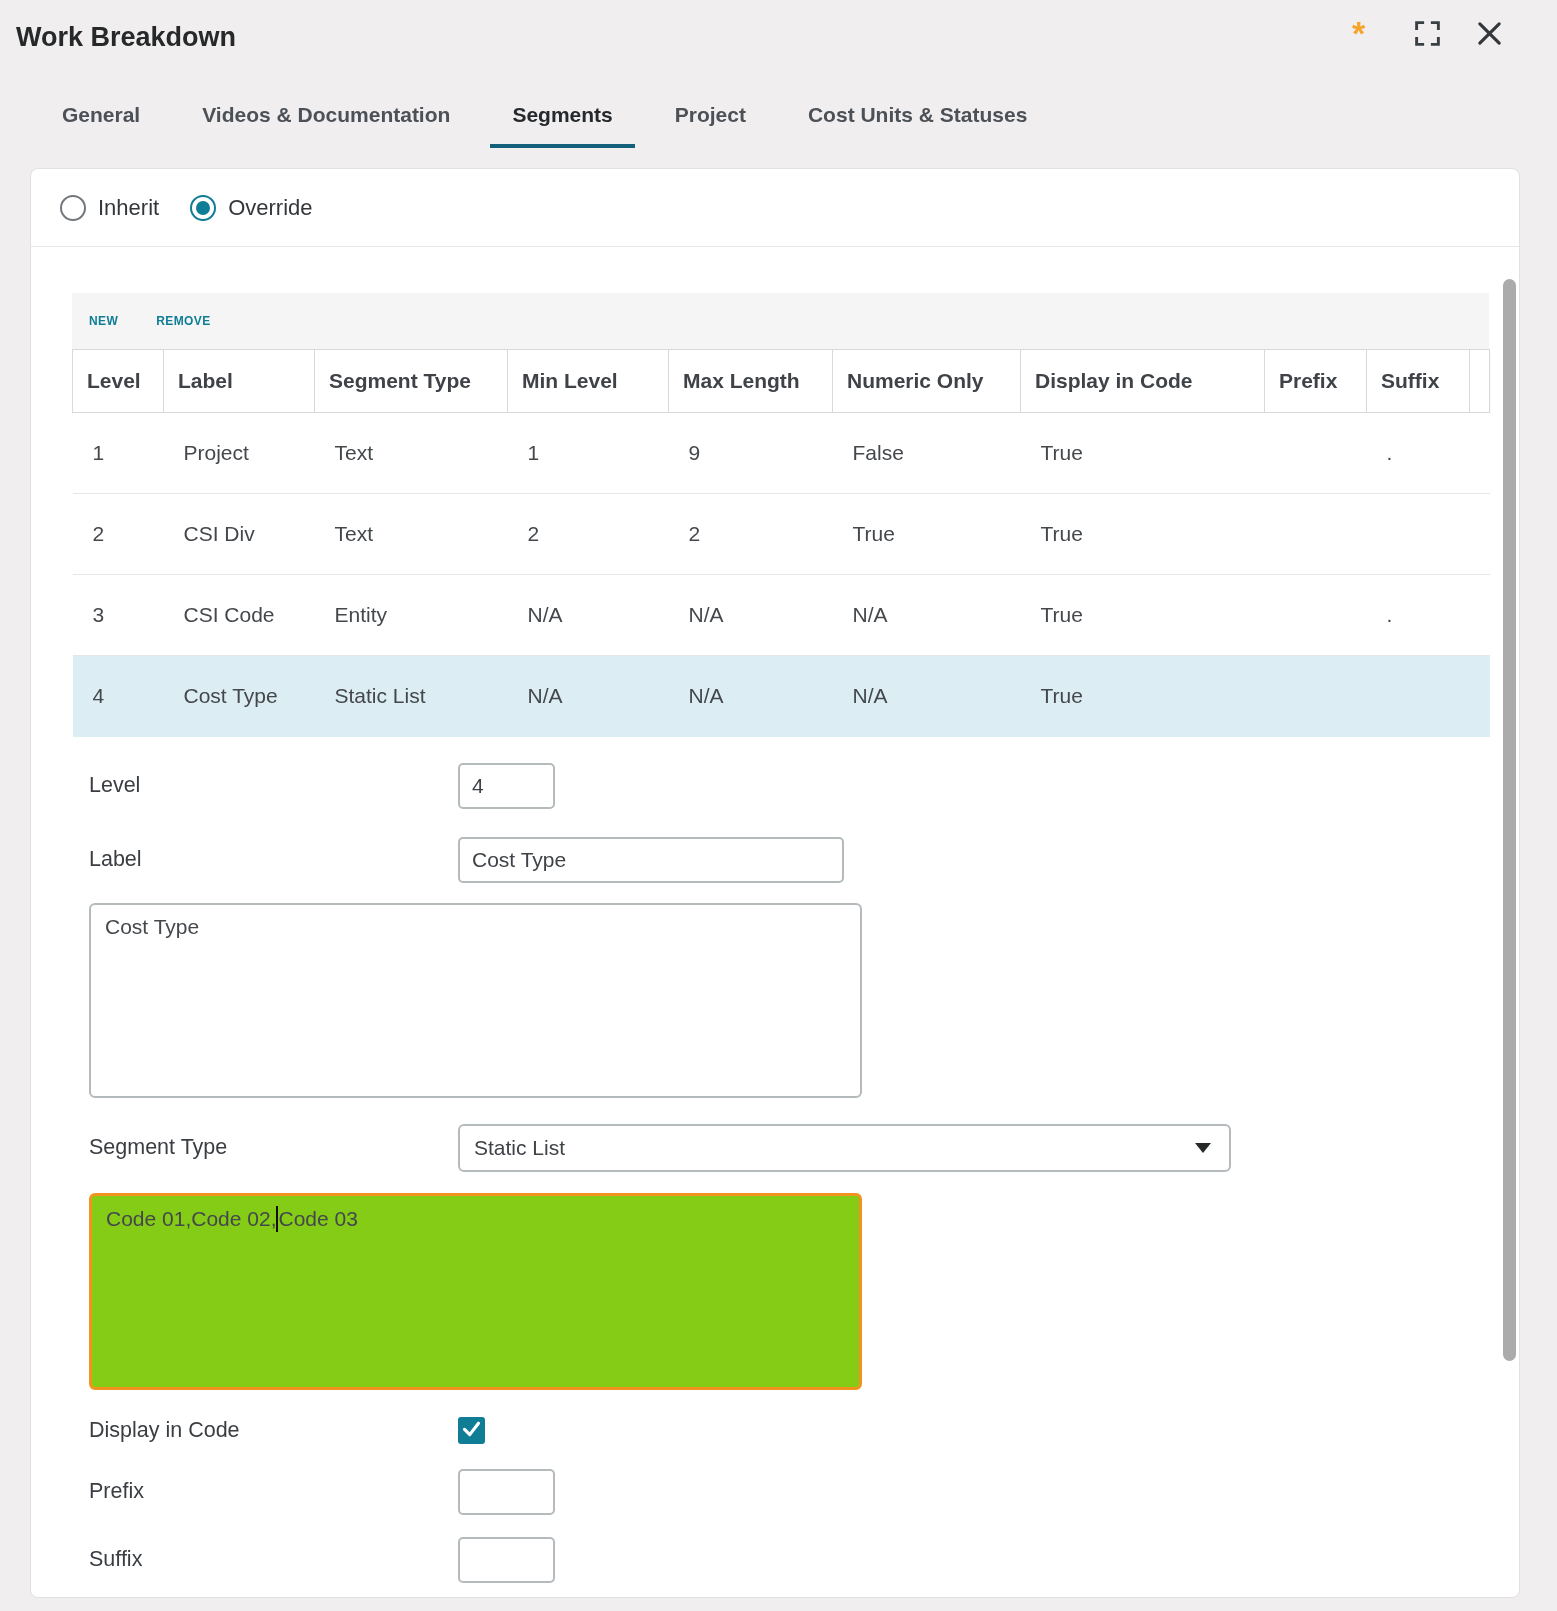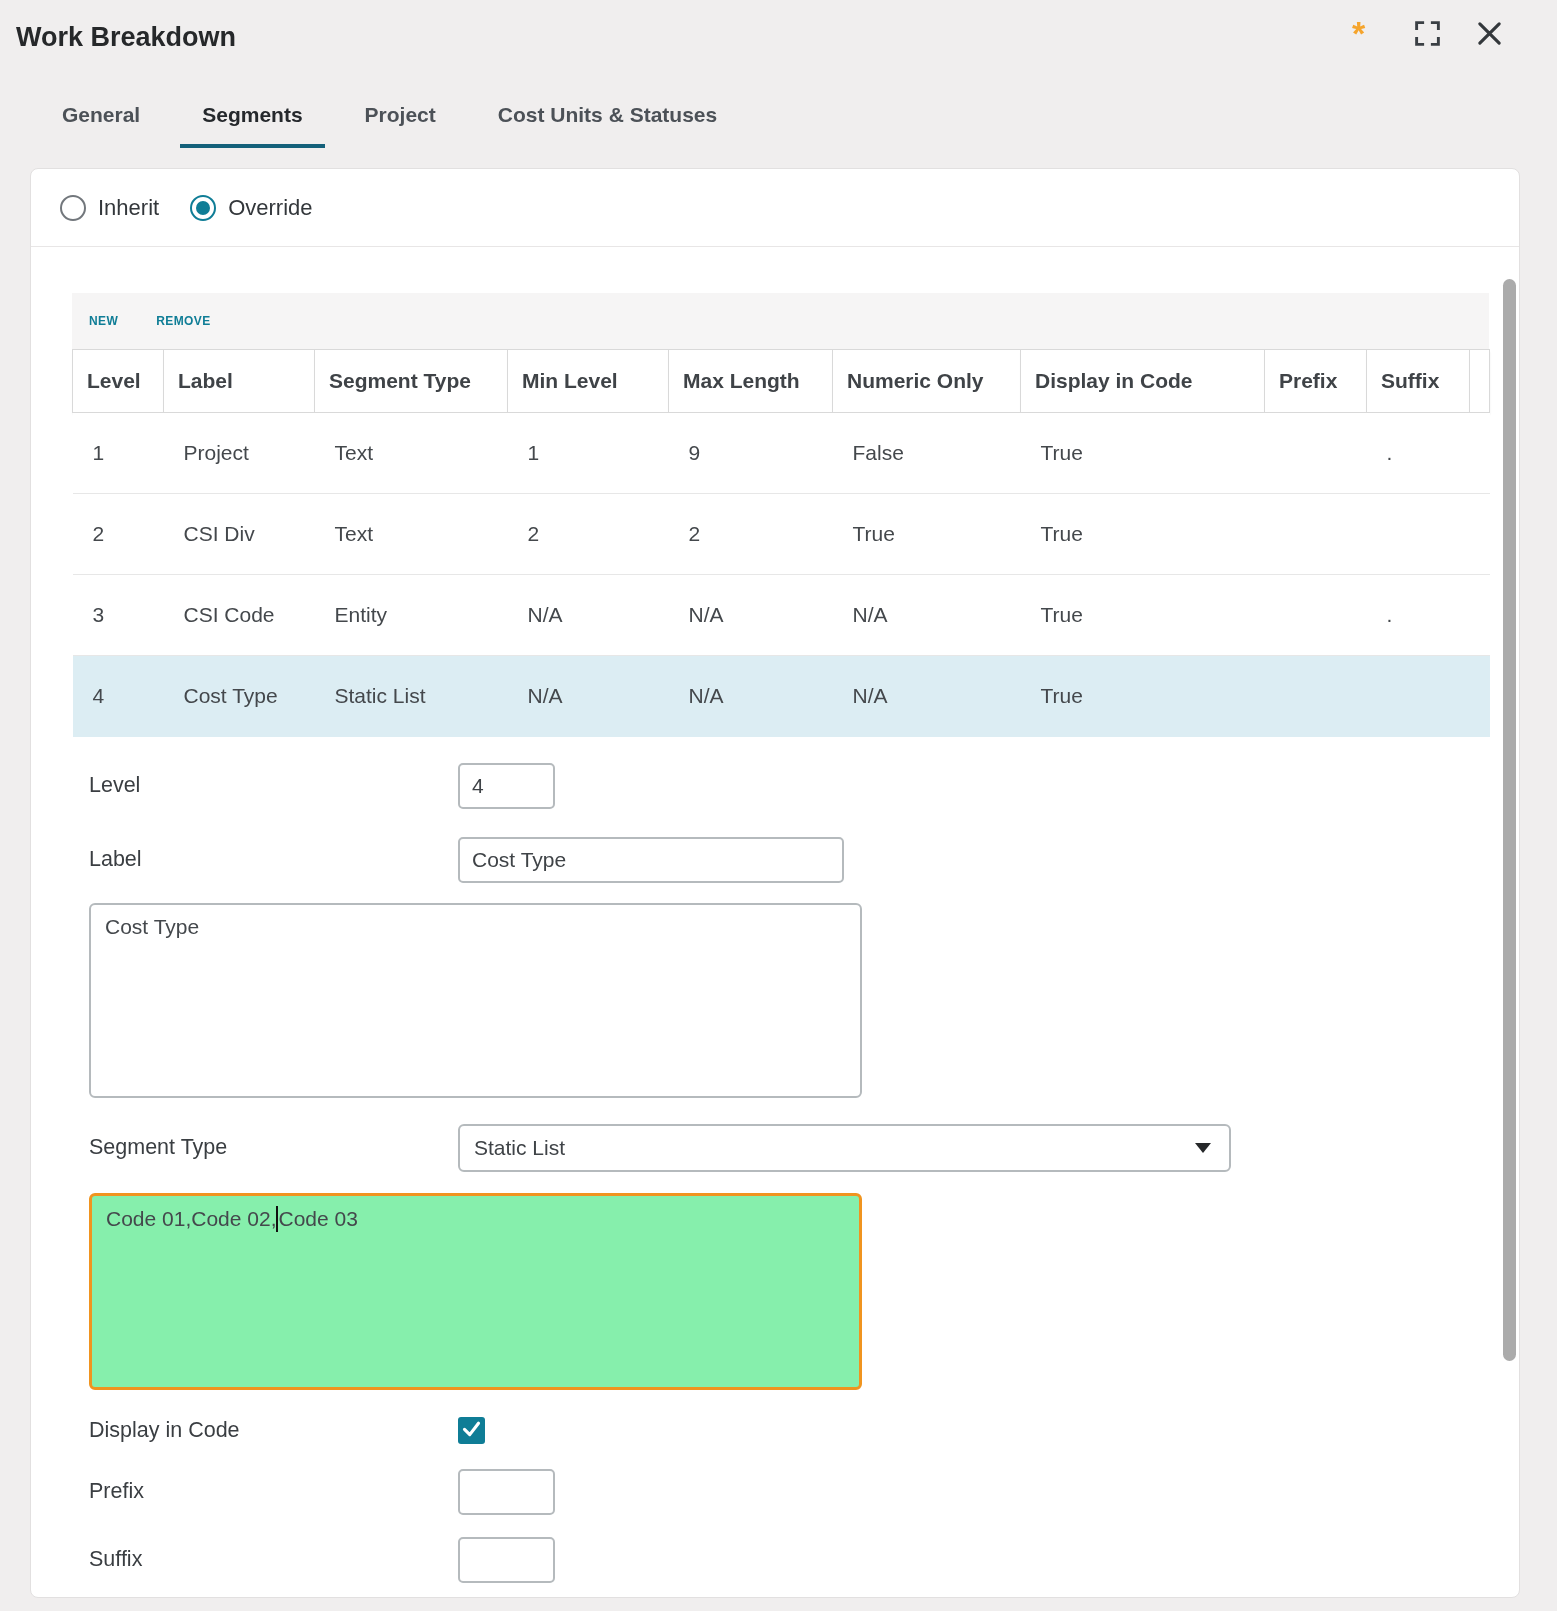--- a/index.html
+++ b/index.html
@@ -99,21 +99,21 @@
     width:773px; height:48px; border:2px solid #b5babd; border-radius:6px;
     background:#fff; display:flex; align-items:center; justify-content:space-between;
     padding:0 18px 0 14px; font-size:21px; color:#3f4347; cursor:pointer;
   }
   .select-caret {
     width:0; height:0; border-left:8px solid transparent;
     border-right:8px solid transparent; border-top:10px solid #26282a;
   }
   .textarea-focus {
     width:773px; height:197px; border:3px solid #f0941f; border-radius:6px;
-    background:#86efac; padding:10px 14px; font-size:21px; color:#44484c;
+    background:#84cc16; padding:10px 14px; font-size:21px; color:#44484c;
   }
   .text-caret {
     display:inline-block; width:2px; height:26px; background:#111;
     vertical-align:middle; margin:0 0 3px 0;
   }
   .checkbox {
     width:27px; height:27px; background:#0f7d96; border-radius:3px;
     display:flex; align-items:center; justify-content:center; cursor:pointer;
   }
   .mb28 { margin-bottom:28px; }
@@ -146,20 +146,21 @@
     <span>
       <svg width="29" height="29" viewBox="0 0 24 24">
           <path d="M4 4l16 16 M20 4L4 20" fill="none" stroke="#33373b" stroke-width="2.6" stroke-linecap="round"></path>
         </svg>
     </span>
   </button>
 </div>
 
 <div class="tabs">
   <div class="tab">General</div>
+  <div class="tab">Videos &amp; Documentation</div>
   <div class="tab active">Segments</div>
   <div class="tab">Project</div>
   <div class="tab">Cost Units &amp; Statuses</div>
 </div>
 
 <div class="panel">
 
   <div class="radio-row">
     <div class="radio-item">
       <span class="radio-outer"></span>

